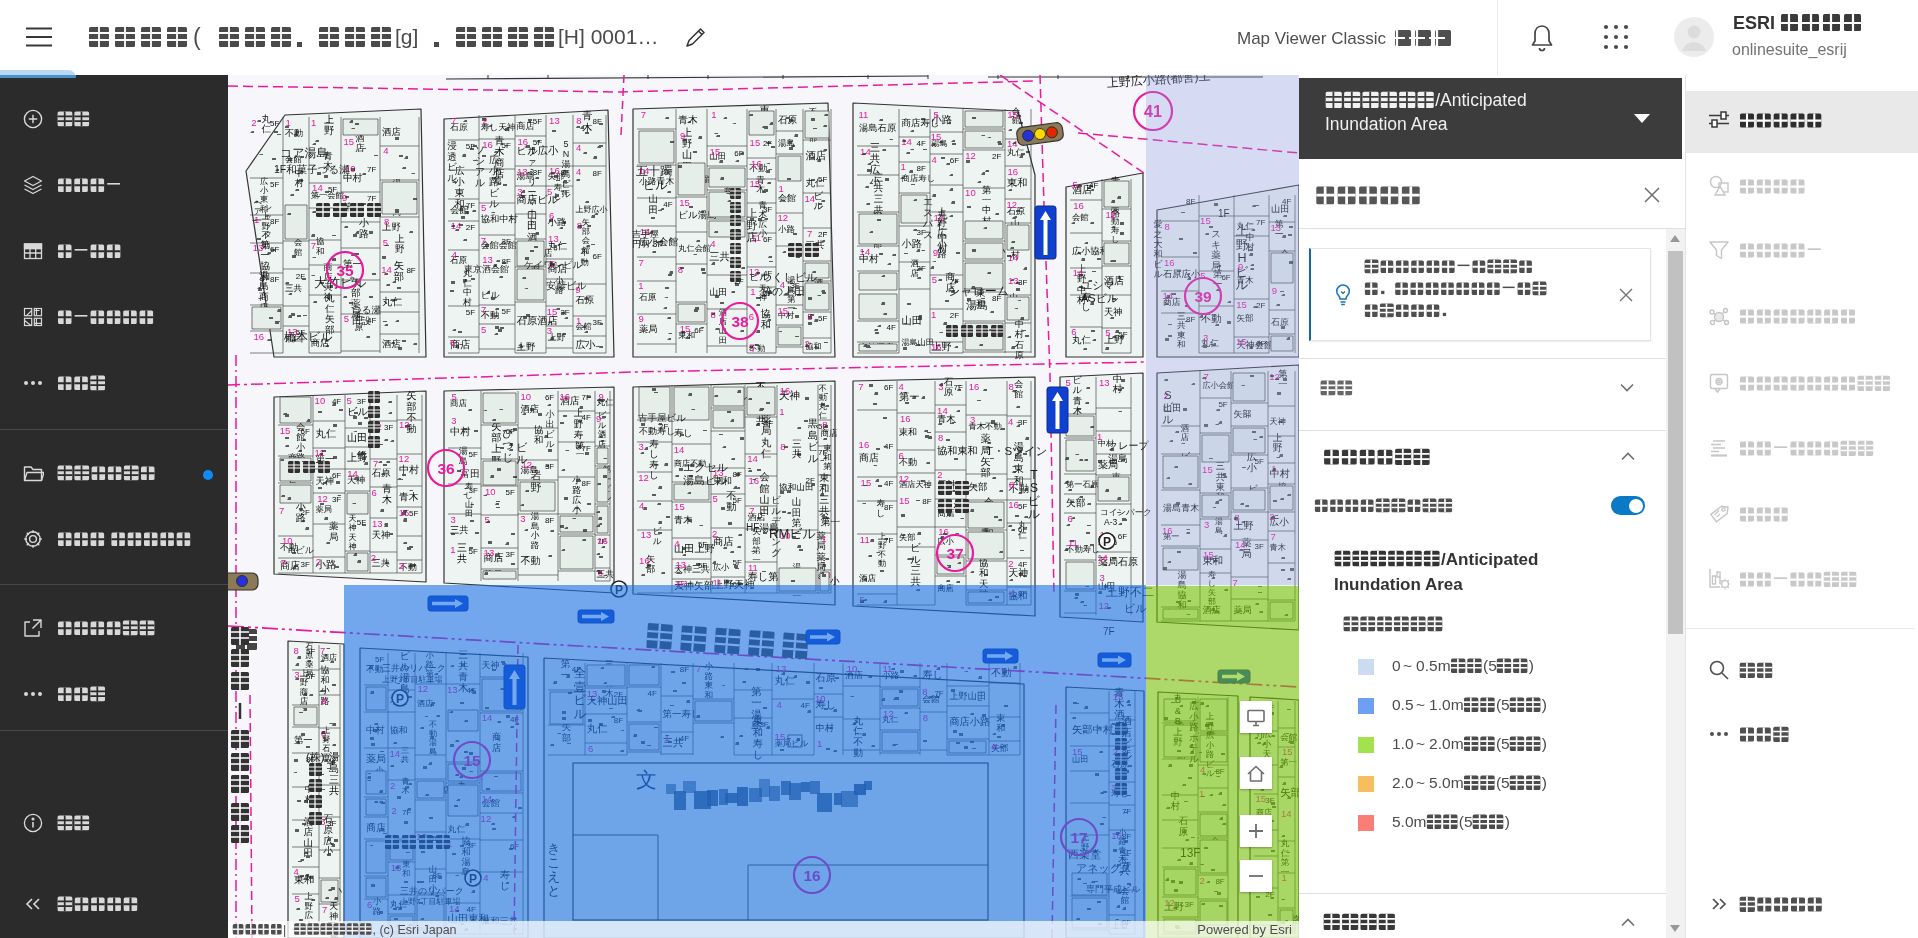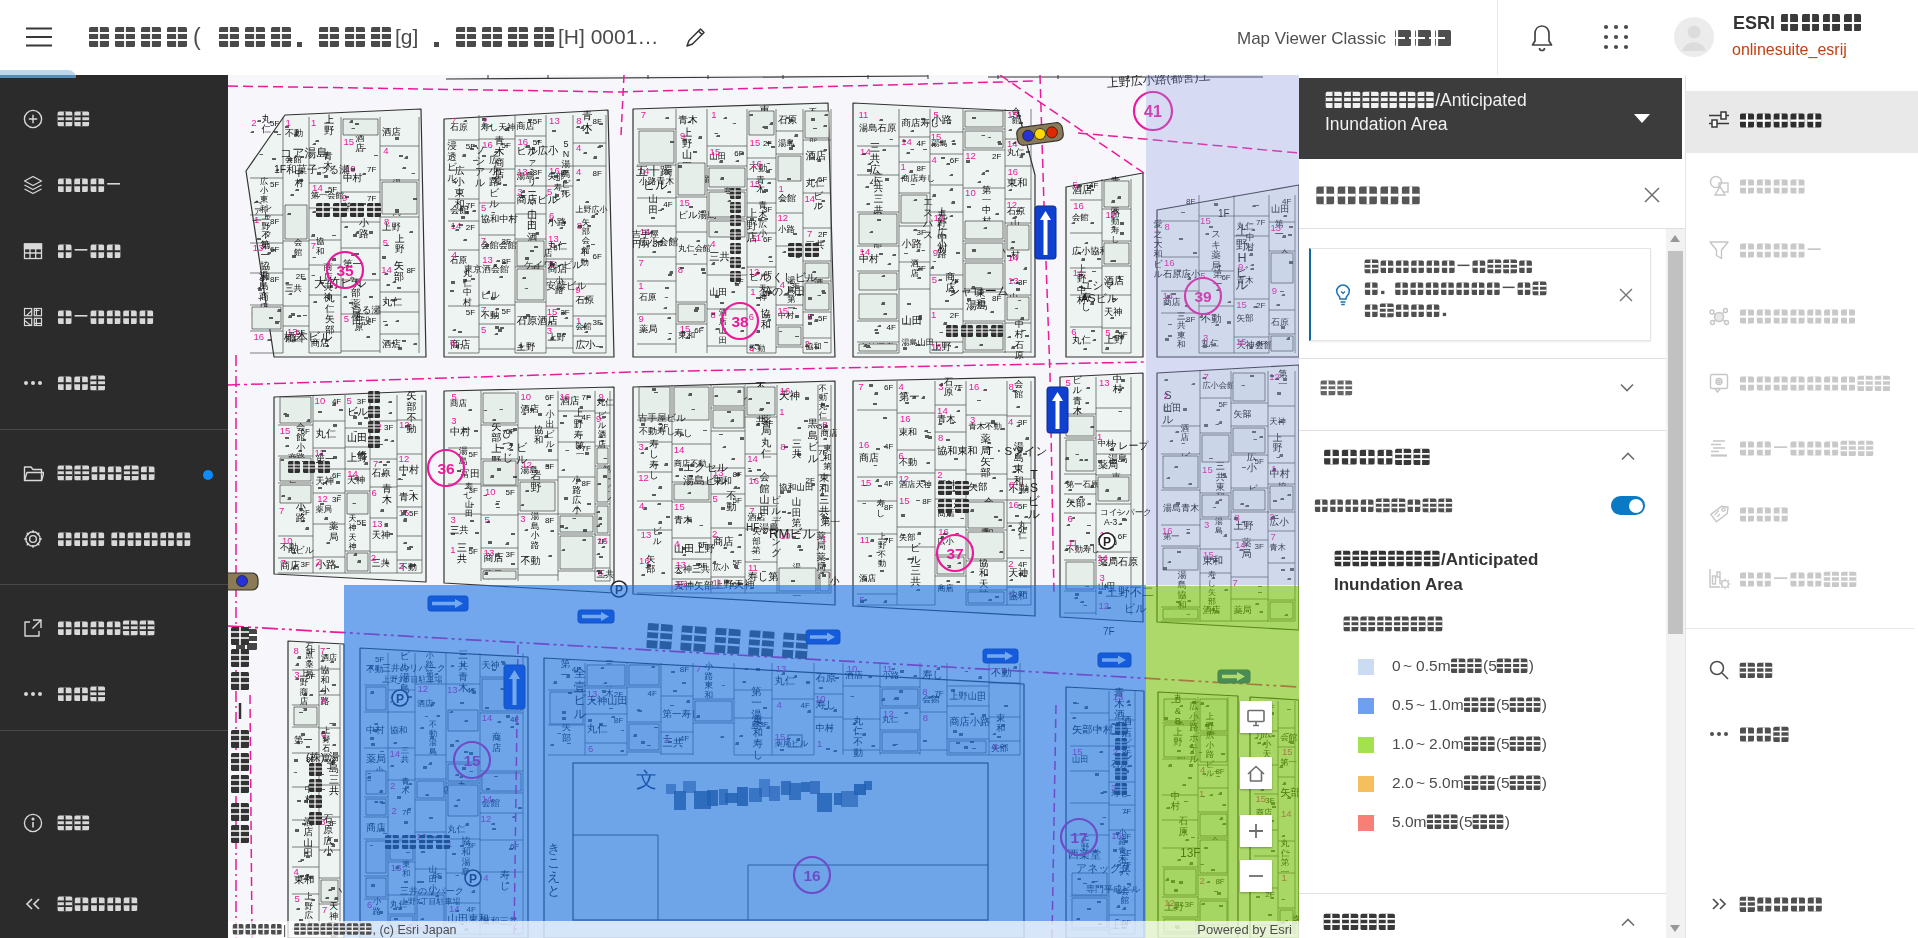--- a/index.html
+++ b/index.html
@@ -1,18 +1,18 @@
 <!DOCTYPE html>
 <html><head><meta charset="utf-8"><title>Map Viewer</title>
 <style>
 *{margin:0;padding:0;box-sizing:border-box}
 html,body{width:1918px;height:938px;overflow:hidden;font-family:"Liberation Sans",sans-serif;background:#fff}
 #topbar{position:absolute;left:0;top:0;width:1918px;height:75px;background:#fff;z-index:30}
 #tb-div{position:absolute;left:1497px;top:0;width:1px;height:75px;background:#e9e9e9}
-#esrij2{position:absolute;left:1732px;top:41px;font-size:16px;color:#c2410c}
+#esrij2{position:absolute;left:1732px;top:41px;font-size:16px;color:#737373}
 #tabind{position:absolute;left:0;top:70px;width:76px;height:8px;background:#b9d9f0;border-bottom:3px solid #4a90c9;border-top-right-radius:8px;z-index:31}
 #lsb{position:absolute;left:0;top:75px;width:228px;height:863px;background:#2b2b2b;z-index:20}
 .lrow{position:absolute;left:0;width:228px;height:46px;color:#dedede;font-size:16px}
 .lrow .lic{position:absolute;left:22px;top:50%;transform:translateY(-50%)}
 .lrow .ltx{position:absolute;left:57px;top:50%;transform:translateY(-50%);white-space:nowrap}
 .ldiv{position:absolute;left:0;width:228px;height:1px;background:#484848}
 #map{position:absolute;left:228px;top:75px;width:1071px;height:863px;background:#f7f7fb;overflow:hidden;z-index:1}
 .mbtn{position:absolute;width:32px;height:32px;background:#fff;box-shadow:0 1px 2px rgba(0,0,0,0.3);color:#6e6e6e;z-index:5}
 #rpanel{position:absolute;left:1299px;top:75px;width:386px;height:863px;background:#fff;z-index:10}
 #rphead{position:absolute;left:0;top:3px;width:383px;height:81px;background:#3c3c3c;color:#fff}

